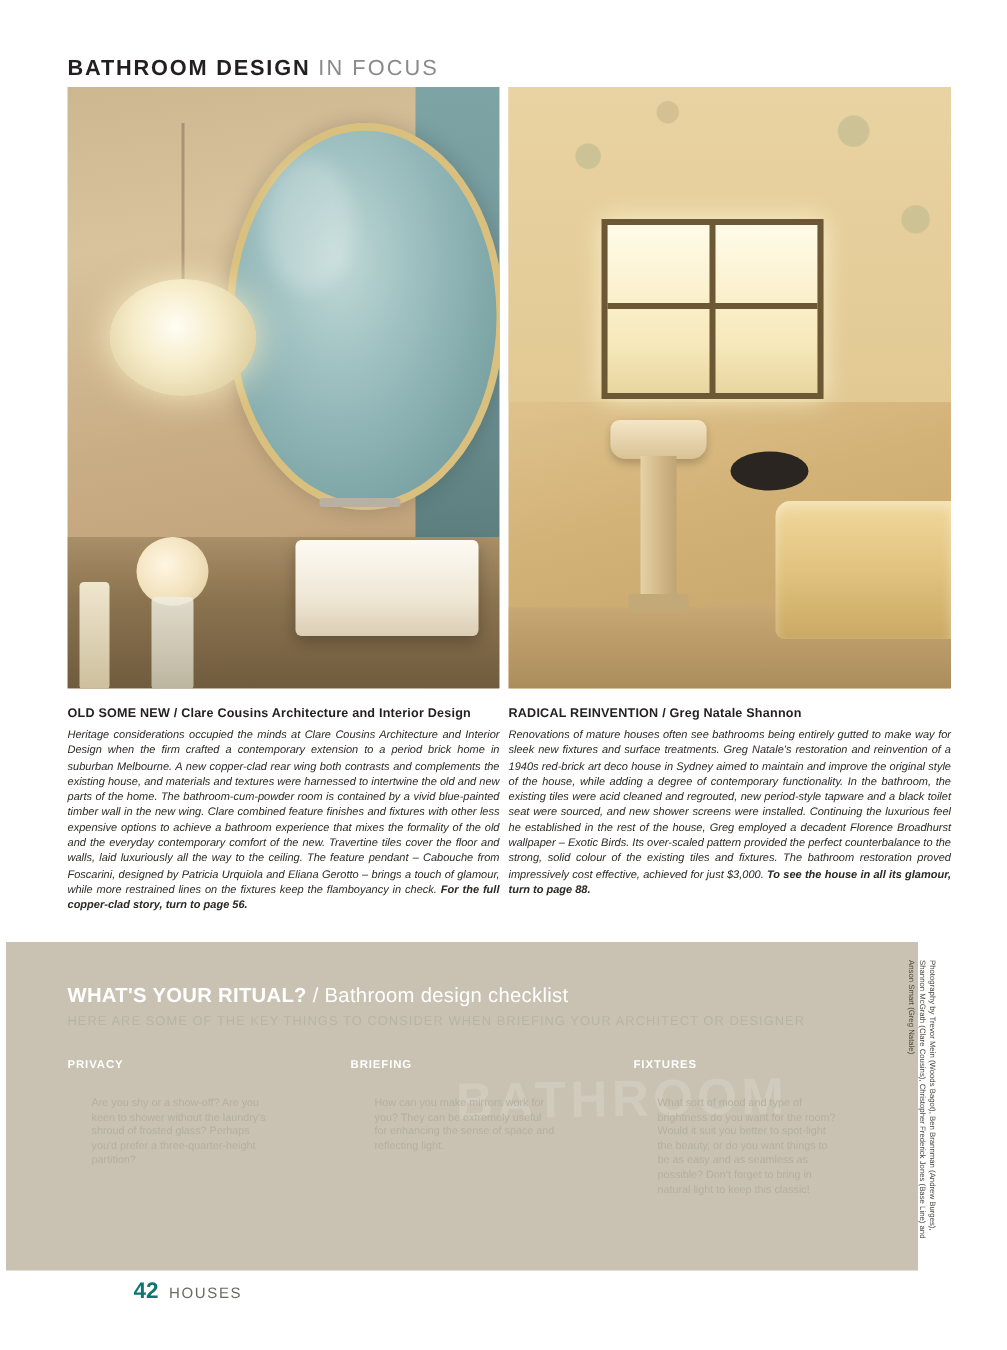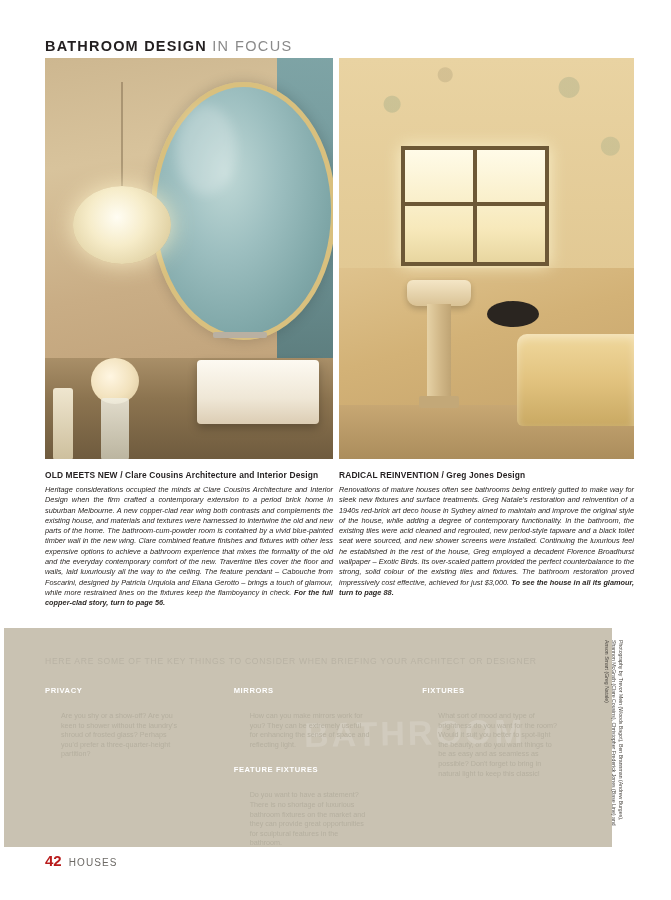--- a/index.html
+++ b/index.html
@@ -367,21 +367,22 @@
     position: absolute;
     left: 41px;
     top: 852px;
     display: flex;
     align-items: baseline;
     gap: 7px;
   }
   .folio-num {
     font-size: 15px;
     font-weight: bold;
-    color: #b91c1c;
+    color: #0f766e;
+    margin-left: 44px;
   }
   .folio-label {
     font-size: 10px;
     letter-spacing: 1.1px;
     color: #6d6a66;
   }
 </style>
 </head>
 <body>
 
@@ -415,51 +416,51 @@
     </div>
     <div class="floor"></div>
     <div class="bathtub"></div>
     <div class="toilet-seat"></div>
     <div class="pedestal-basin"></div>
     <div class="pedestal-col"></div>
     <div class="pedestal-foot"></div>
   </div>
 
   <div class="col col-left">
-    <h2 class="col-head">OLD MEETS NEW / Clare Cousins Architecture and Interior Design</h2>
+    <h2 class="col-head">OLD SOME NEW / Clare Cousins Architecture and Interior Design</h2>
     <p class="col-body"><span>Heritage considerations occupied the minds at Clare Cousins Architecture and Interior Design when the firm crafted a contemporary extension to a period brick home in suburban Melbourne. A new copper-clad rear wing both contrasts and complements the existing house, and materials and textures were harnessed to intertwine the old and new parts of the home. The bathroom-cum-powder room is contained by a vivid blue-painted timber wall in the new wing. Clare combined feature finishes and fixtures with other less expensive options to achieve a bathroom experience that mixes the formality of the old and the everyday contemporary comfort of the new. Travertine tiles cover the floor and walls, laid luxuriously all the way to the ceiling. The feature pendant – Cabouche from Foscarini, designed by Patricia Urquiola and Eliana Gerotto – brings a touch of glamour, while more restrained lines on the fixtures keep the flamboyancy in check.</span> <b>For the full copper-clad story, turn to page 56.</b></p>
   </div>
 
   <div class="col col-right">
-    <h2 class="col-head">RADICAL REINVENTION / Greg Jones Design</h2>
+    <h2 class="col-head">RADICAL REINVENTION / Greg Natale Shannon</h2>
     <p class="col-body"><span>Renovations of mature houses often see bathrooms being entirely gutted to make way for sleek new fixtures and surface treatments. Greg Natale's restoration and reinvention of a 1940s red-brick art deco house in Sydney aimed to maintain and improve the original style of the house, while adding a degree of contemporary functionality. In the bathroom, the existing tiles were acid cleaned and regrouted, new period-style tapware and a black toilet seat were sourced, and new shower screens were installed. Continuing the luxurious feel he established in the rest of the house, Greg employed a decadent Florence Broadhurst wallpaper – Exotic Birds. Its over-scaled pattern provided the perfect counterbalance to the strong, solid colour of the existing tiles and fixtures. The bathroom restoration proved impressively cost effective, achieved for just $3,000.</span> <b>To see the house in all its glamour, turn to page 88.</b></p>
   </div>
 
   <div class="ritual">
     <div class="watermark">BATHROOM</div>
     <div class="ritual-inner">
+      <h3 class="ritual-title">
+        <span>WHAT'S YOUR RITUAL?</span>
+        <span class="reg">/ Bathroom design checklist</span>
+      </h3>
       <p class="ritual-sub">HERE ARE SOME OF THE KEY THINGS TO CONSIDER WHEN BRIEFING YOUR ARCHITECT OR DESIGNER</p>
 
       <div class="ritual-cols">
 
         <div class="ritual-col">
           <div class="ritual-item">
             <p class="ritual-item-title">PRIVACY</p>
             <p class="ritual-item-text">Are you shy or a show-off? Are you keen to shower without the laundry's shroud of frosted glass? Perhaps you'd prefer a three-quarter-height partition?</p>
           </div>
         </div>
 
         <div class="ritual-col">
           <div class="ritual-item">
-            <p class="ritual-item-title">MIRRORS</p>
+            <p class="ritual-item-title">BRIEFING</p>
             <p class="ritual-item-text">How can you make mirrors work for you? They can be extremely useful for enhancing the sense of space and reflecting light.</p>
-          </div>
-          <div class="ritual-item">
-            <p class="ritual-item-title">FEATURE FIXTURES</p>
-            <p class="ritual-item-text">Do you want to have a statement? There is no shortage of luxurious bathroom fixtures on the market and they can provide great opportunities for sculptural features in the bathroom.</p>
           </div>
         </div>
 
         <div class="ritual-col">
           <div class="ritual-item">
             <p class="ritual-item-title">FIXTURES</p>
             <p class="ritual-item-text">What sort of mood and type of brightness do you want for the room? Would it suit you better to spot-light the beauty, or do you want things to be as easy and as seamless as possible? Don't forget to bring in natural light to keep this classic!</p>
           </div>
         </div>
 

